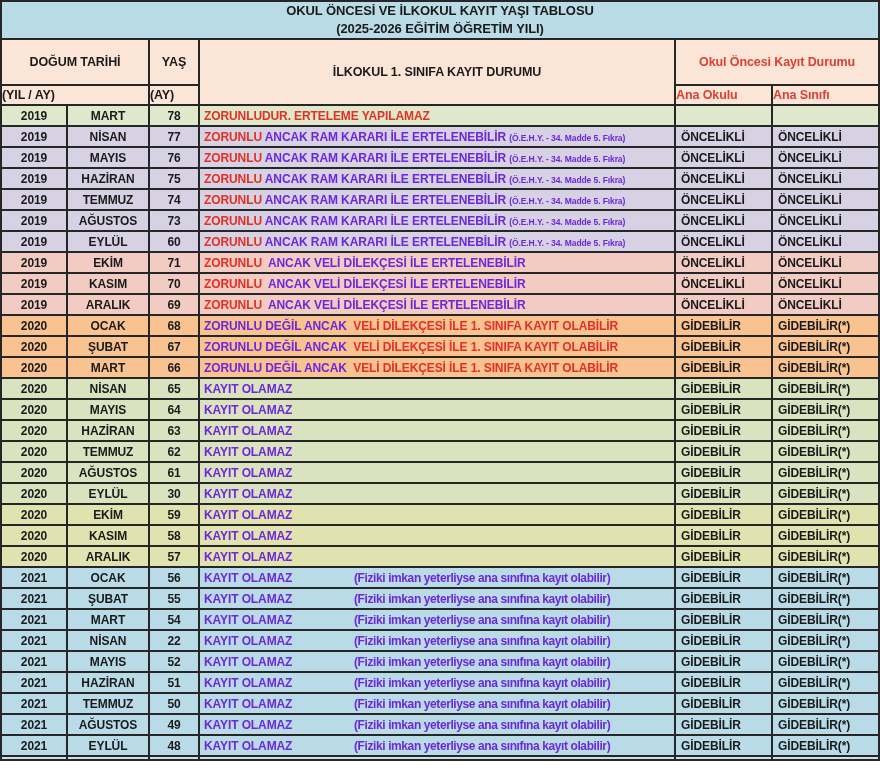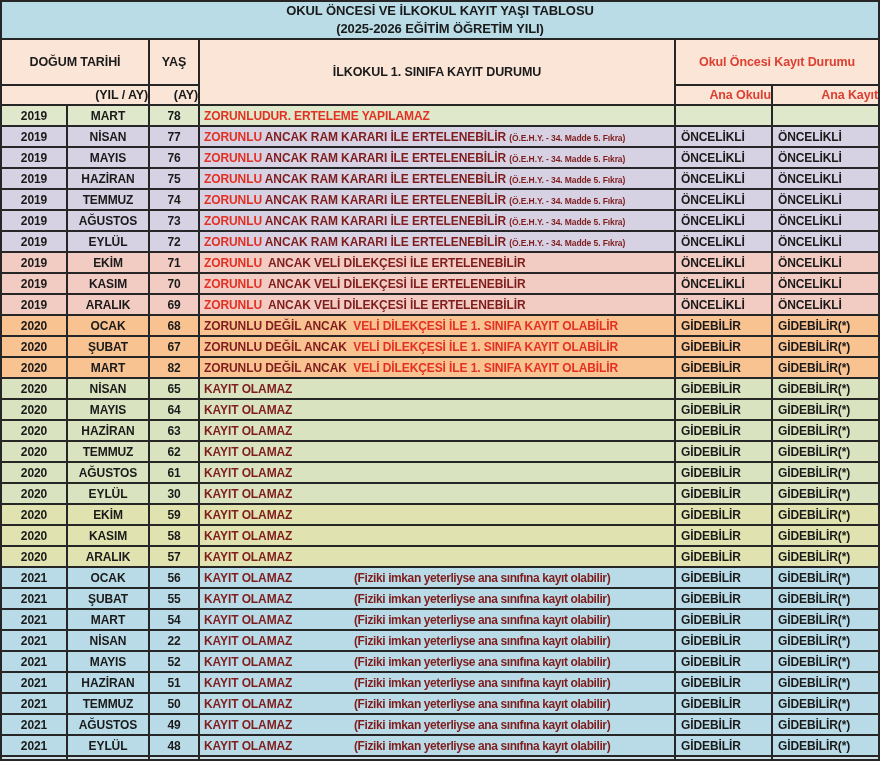--- a/index.html
+++ b/index.html
@@ -16,29 +16,29 @@
     padding:0;overflow:hidden;vertical-align:middle;
     font-weight:bold;color:#1a1a1a;white-space:nowrap;
   }
   
   .title-cell{
     background:var(--title-bg,#b9dce7);
     height:36px;text-align:center;
     font-size:13px;line-height:18px;letter-spacing:-0.1px;margin-top:8px;
   }
   .hdr1 th{background:var(--header-bg,#fbe5d7);height:44px;font-size:12.5px;text-align:center;letter-spacing:-0.1px;}
-  .hdr2 th{background:var(--header-bg,#fbe5d7);height:18px;font-size:12.5px;text-align:right;letter-spacing:-0.1px;}
+  .hdr2 th{background:var(--header-bg,#fbe5d7);height:18px;font-size:12.5px;text-align:left;letter-spacing:-0.1px;}
   .red-hdr{color:var(--header-red,#dc4032);}
   .row td{height:19px;font-size:12px;letter-spacing:-0.1px;}
   .c{text-align:center;}
   .l{text-align:left;padding-left:5px;}
   .status-cell{text-align:left;padding-left:4px;font-size:11.5px;letter-spacing:-0.2px;}
   .status-cell span{white-space:pre;}
   .s-red{color:var(--red,#e43022);}
-  .s-blk{color:#7f1d1d;}
+  .s-blk{color:#6d28d9;}
   .s-note{font-size:8.5px;letter-spacing:-0.1px;}
   .s-lead{display:inline-block;width:150px;}
   .s-fiz{font-size:12px;letter-spacing:-0.4px;}
   
   .bg-green_first td{background:var(--row-green-first,#dfe8ca);}
   .bg-lavender td{background:var(--row-lavender,#d6d1e3);}
   .bg-pink td{background:var(--row-pink,#f2cbc3);}
   .bg-orange td{background:var(--row-orange,#f8c291);}
   .bg-green td{background:var(--row-green,#d9e3bf);}
   .bg-khaki td{background:var(--row-khaki,#e0e3af);}
@@ -67,21 +67,21 @@
     <tr class="hdr1">
       <th colspan="2">DOĞUM TARİHİ</th>
       <th>YAŞ</th>
       <th rowspan="2">İLKOKUL 1. SINIFA KAYIT DURUMU</th>
       <th colspan="2" class="red-hdr">Okul Öncesi Kayıt Durumu</th>
     </tr>
     <tr class="hdr2">
       <th colspan="2">(YIL / AY)</th>
       <th>(AY)</th>
       <th class="red-hdr">Ana Okulu</th>
-      <th class="red-hdr">Ana Kayıt</th>
+      <th class="red-hdr">Ana Sınıfı</th>
     </tr>
   </thead>
   <tbody id="rows">
       <tr class="row bg-green_first">
         <td class="c">2019</td>
         <td class="c">MART</td>
         <td class="c">78</td>
         <td class="status-cell"><span class="s-red">ZORUNLUDUR. ERTELEME YAPILAMAZ</span></td>
         <td class="l"></td>
         <td class="l"></td>
@@ -122,21 +122,21 @@
         <td class="c">2019</td>
         <td class="c">AĞUSTOS</td>
         <td class="c">73</td>
         <td class="status-cell"><span class="s-red">ZORUNLU</span><span class="s-blk"> ANCAK RAM KARARI İLE ERTELENEBİLİR </span><span class="s-blk s-note">(Ö.E.H.Y. - 34. Madde 5. Fıkra)</span></td>
         <td class="l">ÖNCELİKLİ</td>
         <td class="l">ÖNCELİKLİ</td>
       </tr>
       <tr class="row bg-lavender">
         <td class="c">2019</td>
         <td class="c">EYLÜL</td>
-        <td class="c">72</td>
+        <td class="c">60</td>
         <td class="status-cell"><span class="s-red">ZORUNLU</span><span class="s-blk"> ANCAK RAM KARARI İLE ERTELENEBİLİR </span><span class="s-blk s-note">(Ö.E.H.Y. - 34. Madde 5. Fıkra)</span></td>
         <td class="l">ÖNCELİKLİ</td>
         <td class="l">ÖNCELİKLİ</td>
       </tr>
       <tr class="row bg-pink">
         <td class="c">2019</td>
         <td class="c">EKİM</td>
         <td class="c">71</td>
         <td class="status-cell"><span class="s-red">ZORUNLU</span><span class="s-blk">  ANCAK VELİ DİLEKÇESİ İLE ERTELENEBİLİR</span></td>
         <td class="l">ÖNCELİKLİ</td>
@@ -170,21 +170,21 @@
         <td class="c">2020</td>
         <td class="c">ŞUBAT</td>
         <td class="c">67</td>
         <td class="status-cell"><span class="s-blk">ZORUNLU DEĞİL ANCAK </span><span class="s-red"> VELİ DİLEKÇESİ İLE 1. SINIFA KAYIT OLABİLİR</span></td>
         <td class="l">GİDEBİLİR</td>
         <td class="l">GİDEBİLİR(*)</td>
       </tr>
       <tr class="row bg-orange">
         <td class="c">2020</td>
         <td class="c">MART</td>
-        <td class="c">82</td>
+        <td class="c">66</td>
         <td class="status-cell"><span class="s-blk">ZORUNLU DEĞİL ANCAK </span><span class="s-red"> VELİ DİLEKÇESİ İLE 1. SINIFA KAYIT OLABİLİR</span></td>
         <td class="l">GİDEBİLİR</td>
         <td class="l">GİDEBİLİR(*)</td>
       </tr>
       <tr class="row bg-green">
         <td class="c">2020</td>
         <td class="c">NİSAN</td>
         <td class="c">65</td>
         <td class="status-cell"><span class="s-blk">KAYIT OLAMAZ</span></td>
         <td class="l">GİDEBİLİR</td>

